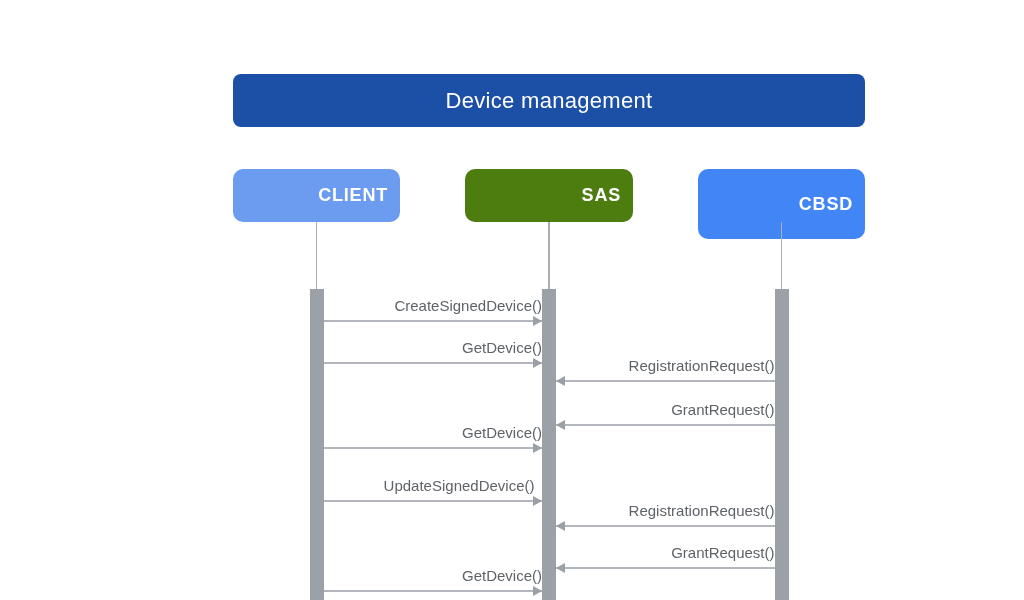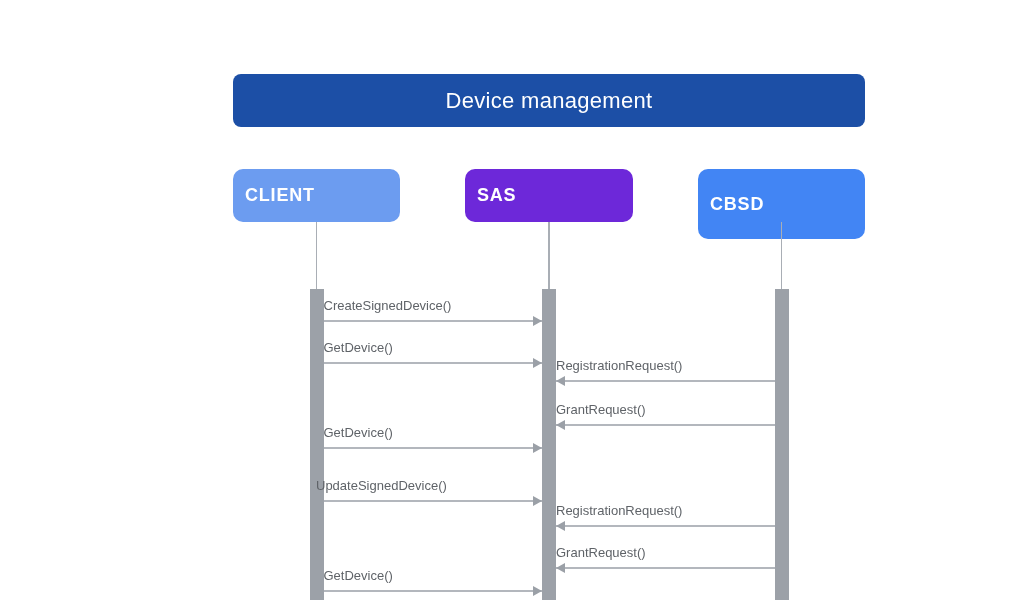--- a/index.html
+++ b/index.html
@@ -25,21 +25,21 @@
   .title-banner span {
     color: var(--actor-text, #fff);
     font-size: 22px;
     font-weight: 500;
     letter-spacing: 0.3px;
   }
 
   .actor-box {
     position: absolute;
     border-radius: 10px;
-    display: flex; align-items: center; justify-content: flex-start;
+    display: flex; align-items: center; justify-content: flex-end;
   }
   .actor-box span {
     color: var(--actor-text, #fff);
     font-weight: bold;
     font-size: 18px;
     letter-spacing: 0.8px;
   }
 
   .lifeline {
     position: absolute;
@@ -62,39 +62,39 @@
     width: 0; height: 0;
     border-top: 5px solid transparent;
     border-bottom: 5px solid transparent;
   }
   .head-right { border-left: 9px solid var(--arrow-head, #9BA0A7); }
   .head-left  { border-right: 9px solid var(--arrow-head, #9BA0A7); }
 
   .msg-label {
     position: absolute;
     height: 20px; line-height: 20px;
-    text-align: left;
+    text-align: right;
     color: var(--message-text, #5F6368);
-    font-size: 13px;
+    font-size: 15px;
   }
 </style>
 </head>
 <body>
 
 <div class="stage">
   <div class="title-banner">
     <span>Device management</span>
   </div>
   <div id="actors">
       <div class="actor-box" style="left: 185px; top: 121px; width: 167px; height: 53px; background: rgb(108, 156, 240);">
         <span>CLIENT</span>
       </div>
       <div class="lifeline" style="left: 267.75px; top: 174px; height: 67px;"></div>
       <div class="activation-bar" style="left: 261.5px; top: 241px; width: 14px; height: 324px;"></div>
-      <div class="actor-box" style="left: 417px; top: 121px; width: 168px; height: 53px; background: #6d28d9;">
+      <div class="actor-box" style="left: 417px; top: 121px; width: 168px; height: 53px; background: #4d7c0f;">
         <span>SAS</span>
       </div>
       <div class="lifeline" style="left: 500.25px; top: 174px; height: 67px;"></div>
       <div class="activation-bar" style="left: 494px; top: 241px; width: 14px; height: 324px;"></div>
       <div class="actor-box" style="left: 650px; top: 121px; width: 167px; height: 70px; background: rgb(66, 133, 244);">
         <span>CBSD</span>
       </div>
       <div class="lifeline" style="left: 732.75px; top: 174px; height: 67px;"></div>
       <div class="activation-bar" style="left: 726.5px; top: 241px; width: 14px; height: 324px;"></div>
     </div>

